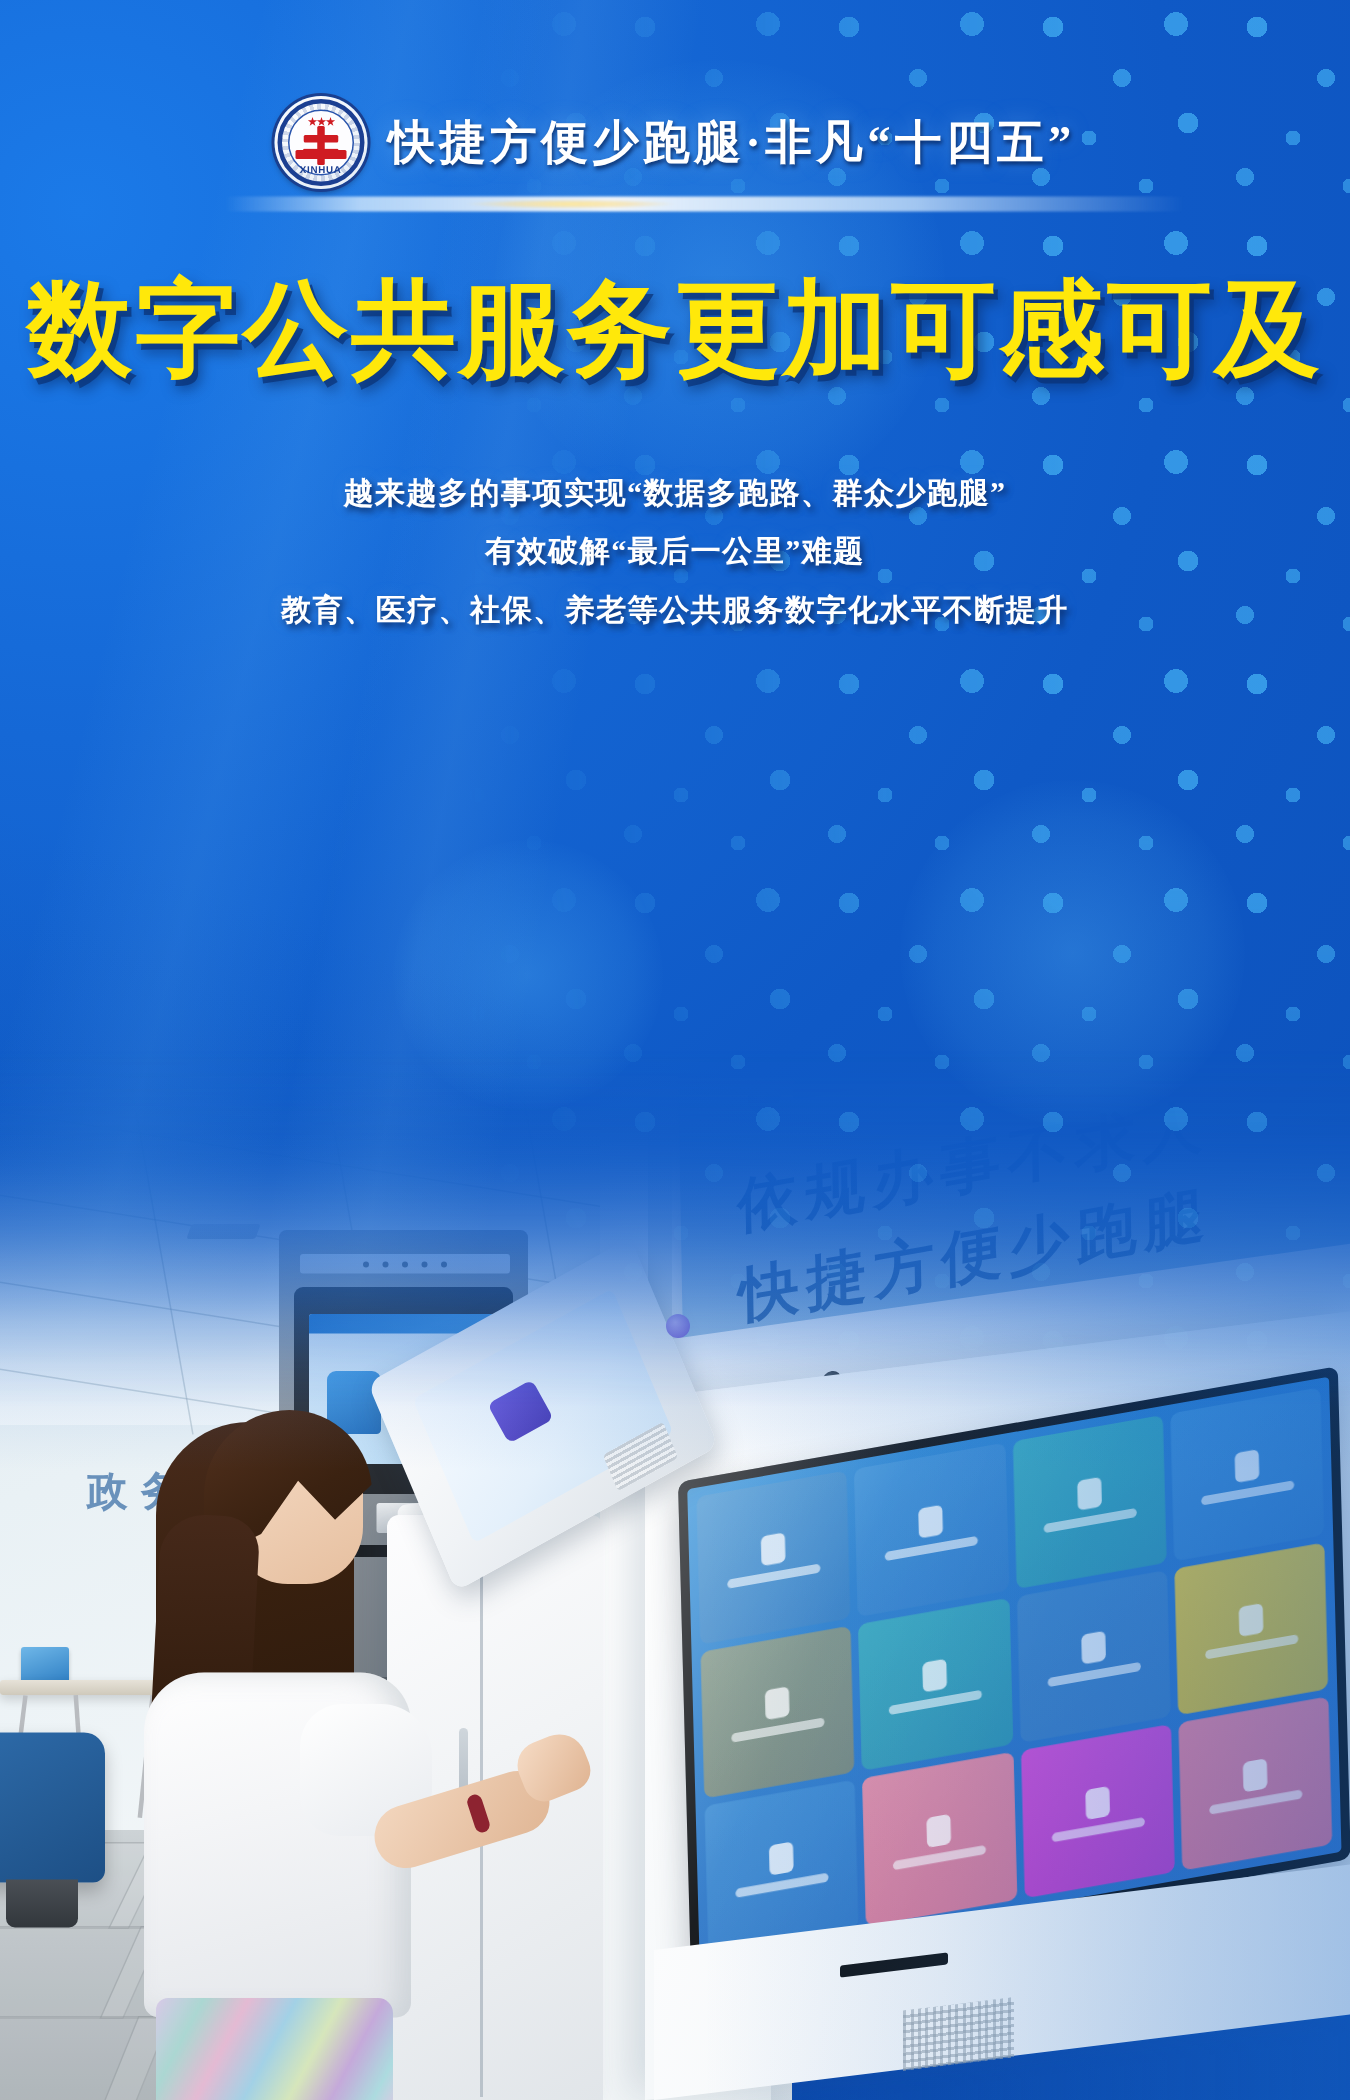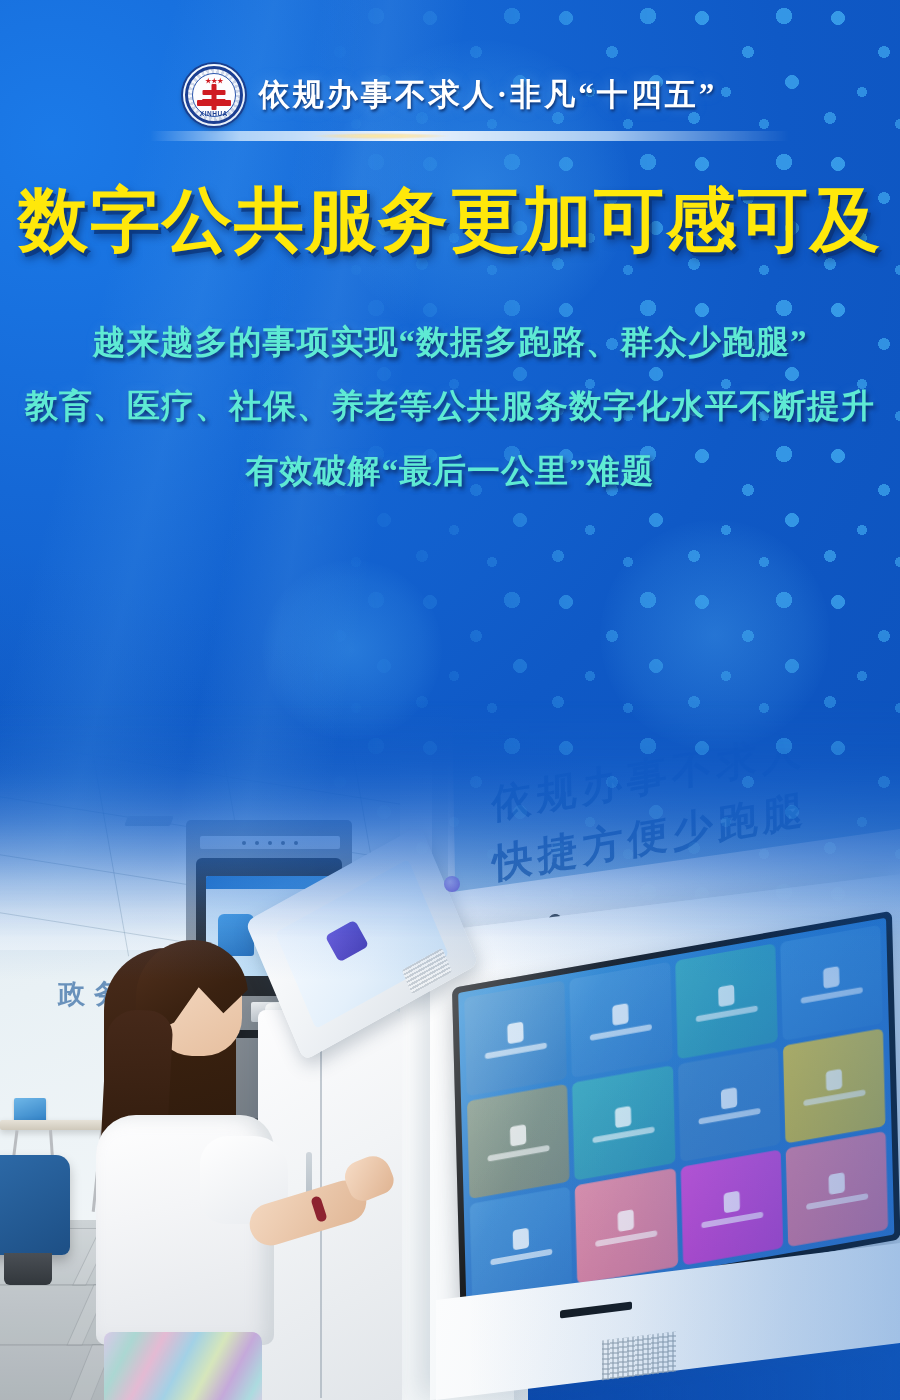--- a/index.html
+++ b/index.html
@@ -153,21 +153,21 @@
       3px 4px 0 rgba(10,48,116,.70),
       4px 6px 9px rgba(5,32,84,.60);
   }
 
   
   .body-lines {
     position:absolute; top:310px; left:0; width:900px;
     text-align:center; z-index:12;
   }
   .body-lines .line {
-    font-size:33px; font-weight:700; color:#5eead4;
+    font-size:20px; font-weight:700; color:#ffffff;
     letter-spacing:1px; line-height:1.95; white-space:nowrap;
     text-shadow:2px 3px 4px rgba(6,34,90,.88), 0 0 10px rgba(120,190,255,.22);
   }
 
   
   .photo {
     position:absolute; left:0; bottom:0; width:900px; height:700px;
     overflow:hidden; z-index:6;
     -webkit-mask-image:linear-gradient(to bottom, transparent 0%, rgba(0,0,0,.12) 8%, rgba(0,0,0,.45) 17%, rgba(0,0,0,.82) 26%, #000 34%, #000 100%);
             mask-image:linear-gradient(to bottom, transparent 0%, rgba(0,0,0,.12) 8%, rgba(0,0,0,.45) 17%, rgba(0,0,0,.82) 26%, #000 34%, #000 100%);
@@ -579,31 +579,31 @@
 
   <div class="header">
     <div class="logo">
       <div class="ring-outer"></div>
       <div class="ring-inner"></div>
       <div class="star">★★★</div>
       <div class="tower"></div>
       <div class="base"></div>
       <div class="wordmark">XINHUA</div>
     </div>
-    <div class="header-title">依规办事不求人·非凡“十四五”</div>
+    <div class="header-title">快捷方便少跑腿·非凡“十四五”</div>
   </div>
 
   <div class="streak"></div>
 
   <div class="main-title">数字公共服务更加可感可及</div>
 
   <div class="body-lines">
     <div class="line">越来越多的事项实现“数据多跑路、群众少跑腿”</div>
+    <div class="line">有效破解“最后一公里”难题</div>
     <div class="line">教育、医疗、社保、养老等公共服务数字化水平不断提升</div>
-    <div class="line">有效破解“最后一公里”难题</div>
   </div>
 
   <div class="photo">
     <div class="photo-inner">
 
       <div class="room-wall"></div>
 
       <div class="ceiling">
         <div class="grid-line" style="left:-40px;  top:34px;  width:600px; transform:rotate(9deg);"></div>
         <div class="grid-line" style="left:-40px;  top:90px;  width:600px; transform:rotate(9deg);"></div>

